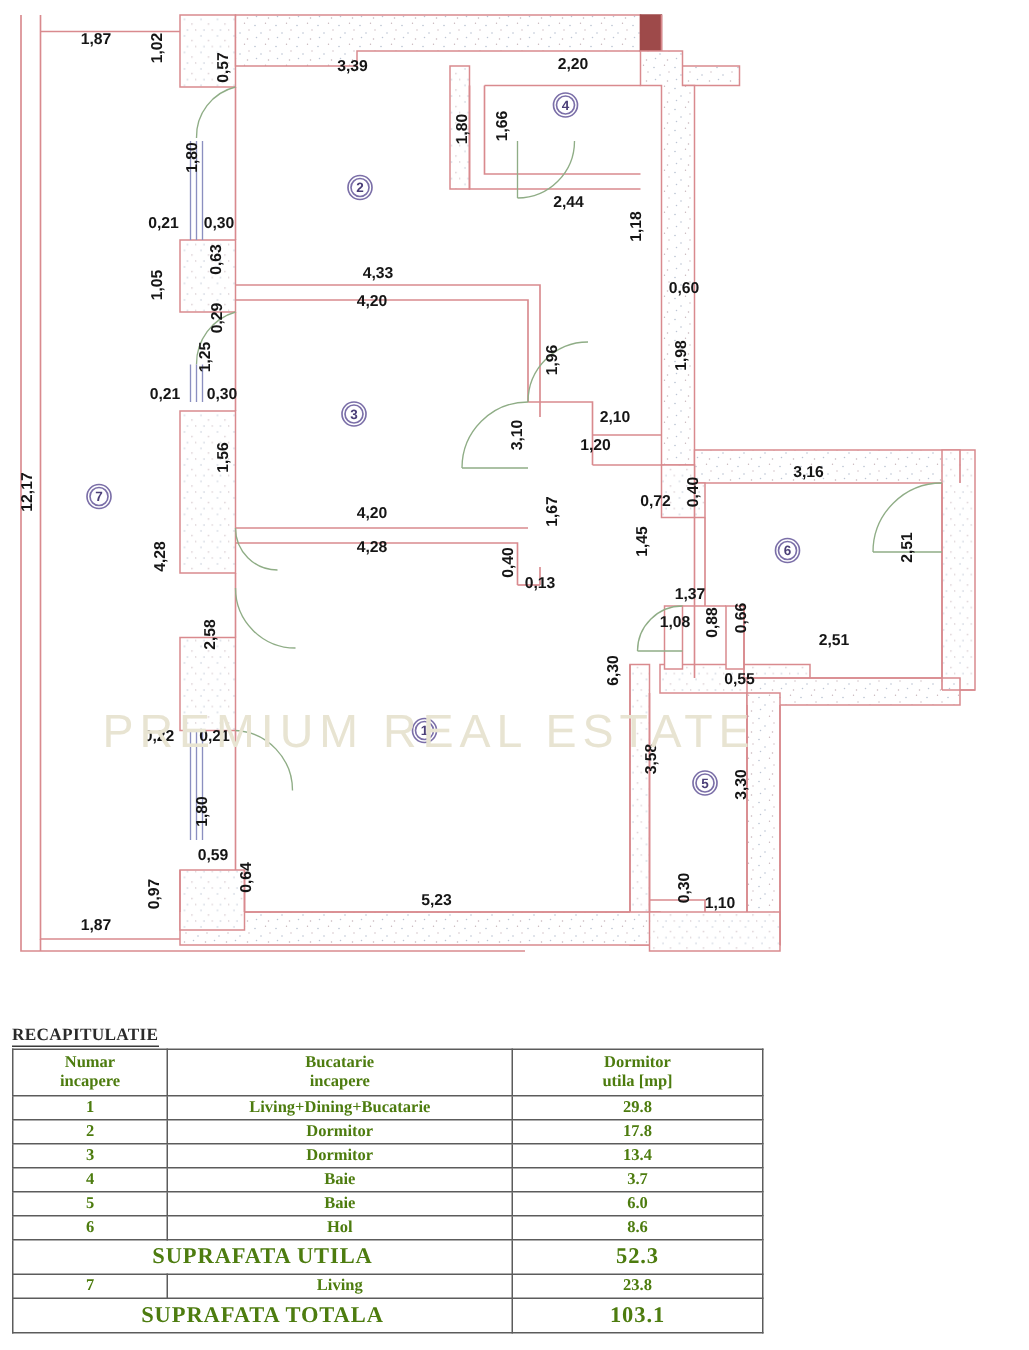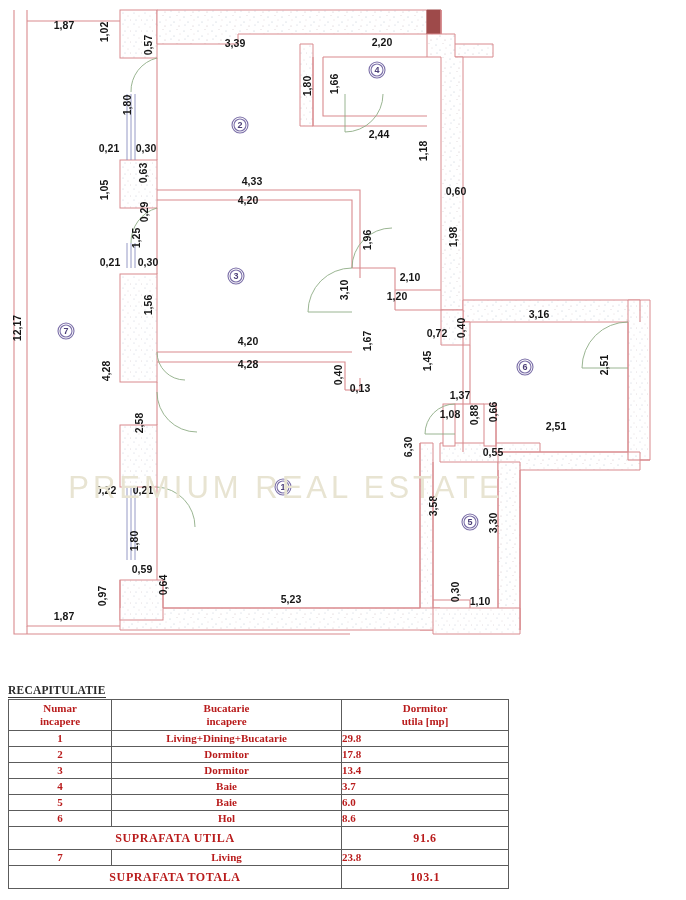--- a/index.html
+++ b/index.html
@@ -59,21 +59,21 @@
     line-height: 13px;
     padding-bottom: 0px;
     margin-left: 0;
   }
   table.recap {
     border-collapse: collapse;
     width: 500px;
     margin-top: 1px;
     table-layout: fixed;
     font-family: "Liberation Serif", serif;
-    color: #b91c1c;
+    color: #4d7c0f;
   }
   table.recap td, table.recap th {
     border: 1.3px solid #5c5c5c;
     font-size: 11px;
     font-weight: 700;
     padding: 0;
     height: 15px;
     line-height: 13px;
   }
   table.recap thead th {
@@ -82,25 +82,25 @@
     text-align: center;
     height: 30px;
     vertical-align: middle;
   }
   .col-num   { width: 103px; }
   .col-name  { width: 230px; }
   .col-area  { width: 167px; }
 
   td.c-num  { text-align: center; }
   td.c-name { text-align: center;  padding-left: 5px; }
-  td.c-area { text-align: left; margin-top: 21px; }
+  td.c-area { text-align: center; margin-top: 21px; }
 
   tr.sum-row td {
     height: 22px;
-    font-size: 12px;
+    font-size: 15px;
     letter-spacing: 0.6px;
   }
   td.sum-label {
     text-align: center;
     font-weight: 700;
   }
   td.sum-val {
     text-align: center;
     font-weight: 700;
     font-size: 12px;
@@ -430,21 +430,21 @@
           <td class="c-name">Baie</td>
           <td class="c-area">6.0</td>
         </tr>
         <tr>
           <td class="c-num">6</td>
           <td class="c-name">Hol</td>
           <td class="c-area">8.6</td>
         </tr>
         <tr class="sum-row">
           <td class="sum-label" colspan="2">SUPRAFATA  UTILA</td>
-          <td class="sum-val">91.6</td>
+          <td class="sum-val">52.3</td>
         </tr>
         <tr>
           <td class="c-num">7</td>
           <td class="c-name">Living</td>
           <td class="c-area">23.8</td>
         </tr>
         <tr class="sum-row">
           <td class="sum-label" colspan="2">SUPRAFATA  TOTALA</td>
           <td class="sum-val">103.1</td>
         </tr>

